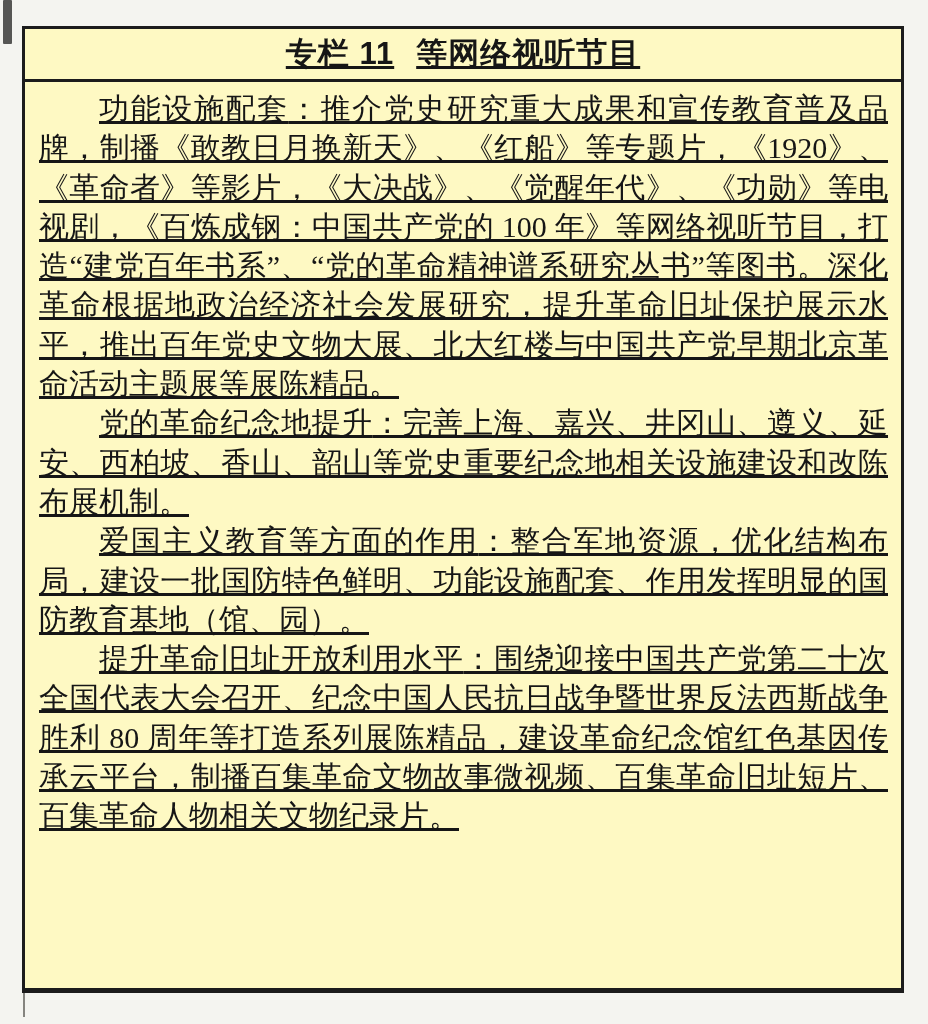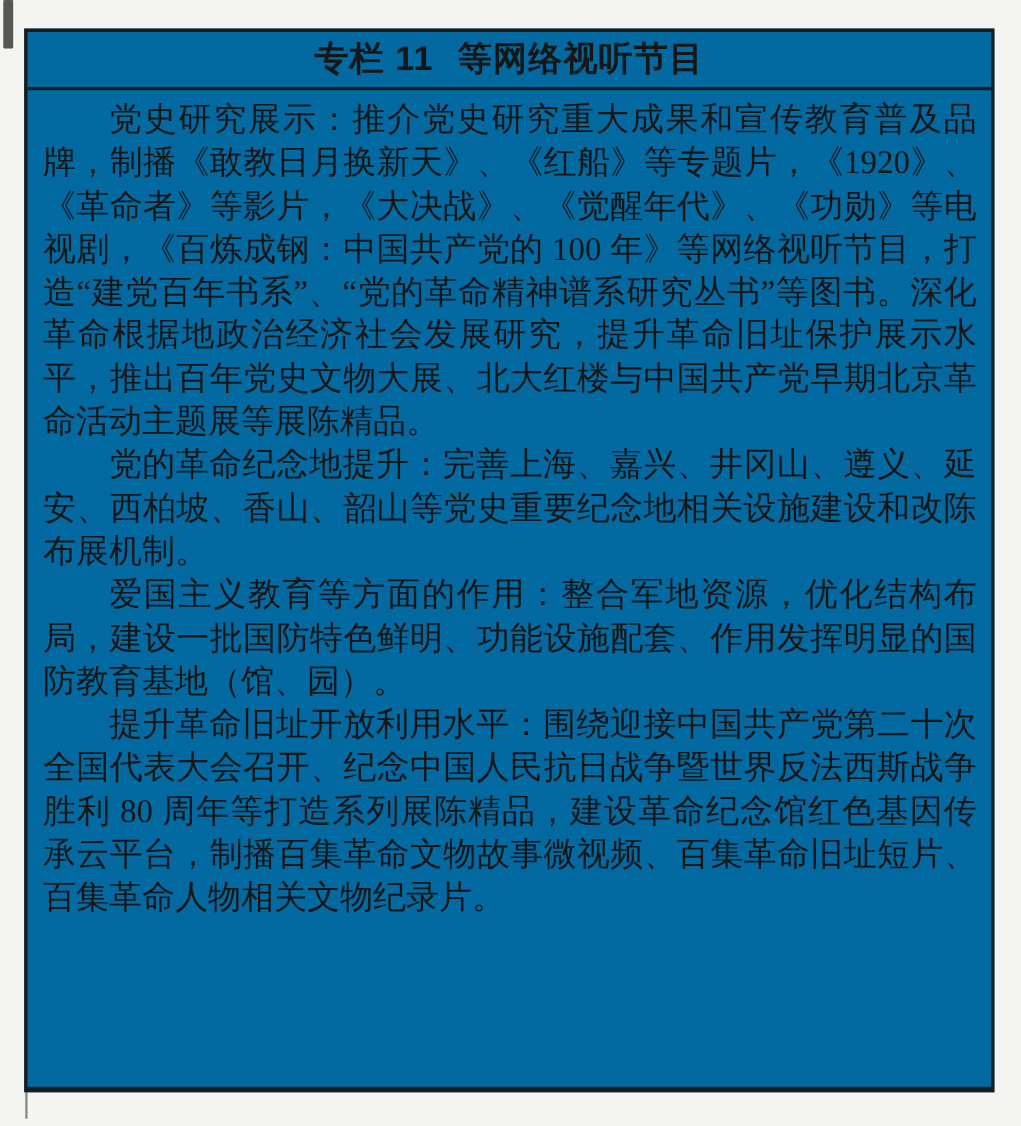--- a/index.html
+++ b/index.html
@@ -36,21 +36,22 @@
   }
   .panel {
     position: absolute;
     left: 22px;
     top: 26px;
     width: 882px;
     height: 967px;
     box-sizing: border-box;
     border: 3px solid #1c1c1c;
     border-bottom-width: 5px;
-    background: #0369a1;
+    background: #fef9c3;
+    text-decoration: underline;
   }
   .panel-title {
     height: 50px;
     box-sizing: content-box;
     display: flex;
     align-items: center;
     justify-content: center;
     border-bottom: 3px solid #1c1c1c;
     font-family: "Liberation Sans", "DejaVu Sans", sans-serif;
     font-weight: bold;
@@ -76,19 +77,19 @@
 
 <div class="scan-artifact-top"></div>
 <div class="scan-artifact-bottom"></div>
 
 <div class="panel">
   <div class="panel-title">
     <span class="title-prefix">专栏 11</span>
     <span class="title-name">等网络视听节目</span>
   </div>
   <div class="panel-body">
-    <p class="para"><span>党史研究展示</span><span>：推介党史研究重大成果和宣传教育普及品牌，制播《敢教日月换新天》、《红船》等专题片，《1920》、《革命者》等影片，《大决战》、《觉醒年代》、《功勋》等电视剧，《百炼成钢：中国共产党的 100 年》等网络视听节目，打造“建党百年书系”、“党的革命精神谱系研究丛书”等图书。深化革命根据地政治经济社会发展研究，提升革命旧址保护展示水平，推出百年党史文物大展、北大红楼与中国共产党早期北京革命活动主题展等展陈精品。</span></p>
+    <p class="para"><span>功能设施配套</span><span>：推介党史研究重大成果和宣传教育普及品牌，制播《敢教日月换新天》、《红船》等专题片，《1920》、《革命者》等影片，《大决战》、《觉醒年代》、《功勋》等电视剧，《百炼成钢：中国共产党的 100 年》等网络视听节目，打造“建党百年书系”、“党的革命精神谱系研究丛书”等图书。深化革命根据地政治经济社会发展研究，提升革命旧址保护展示水平，推出百年党史文物大展、北大红楼与中国共产党早期北京革命活动主题展等展陈精品。</span></p>
     <p class="para"><span>党的革命纪念地提升</span><span>：完善上海、嘉兴、井冈山、遵义、延安、西柏坡、香山、韶山等党史重要纪念地相关设施建设和改陈布展机制。</span></p>
     <p class="para"><span>爱国主义教育等方面的作用</span><span>：整合军地资源，优化结构布局，建设一批国防特色鲜明、功能设施配套、作用发挥明显的国防教育基地（馆、园）。</span></p>
     <p class="para"><span>提升革命旧址开放利用水平</span><span>：围绕迎接中国共产党第二十次全国代表大会召开、纪念中国人民抗日战争暨世界反法西斯战争胜利 80 周年等打造系列展陈精品，建设革命纪念馆红色基因传承云平台，制播百集革命文物故事微视频、百集革命旧址短片、百集革命人物相关文物纪录片。</span></p>
 
   </div>
 </div>
 
 </body></html>

